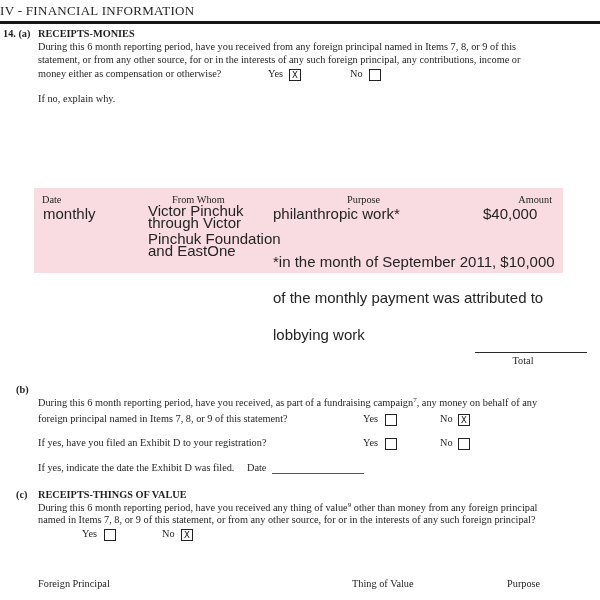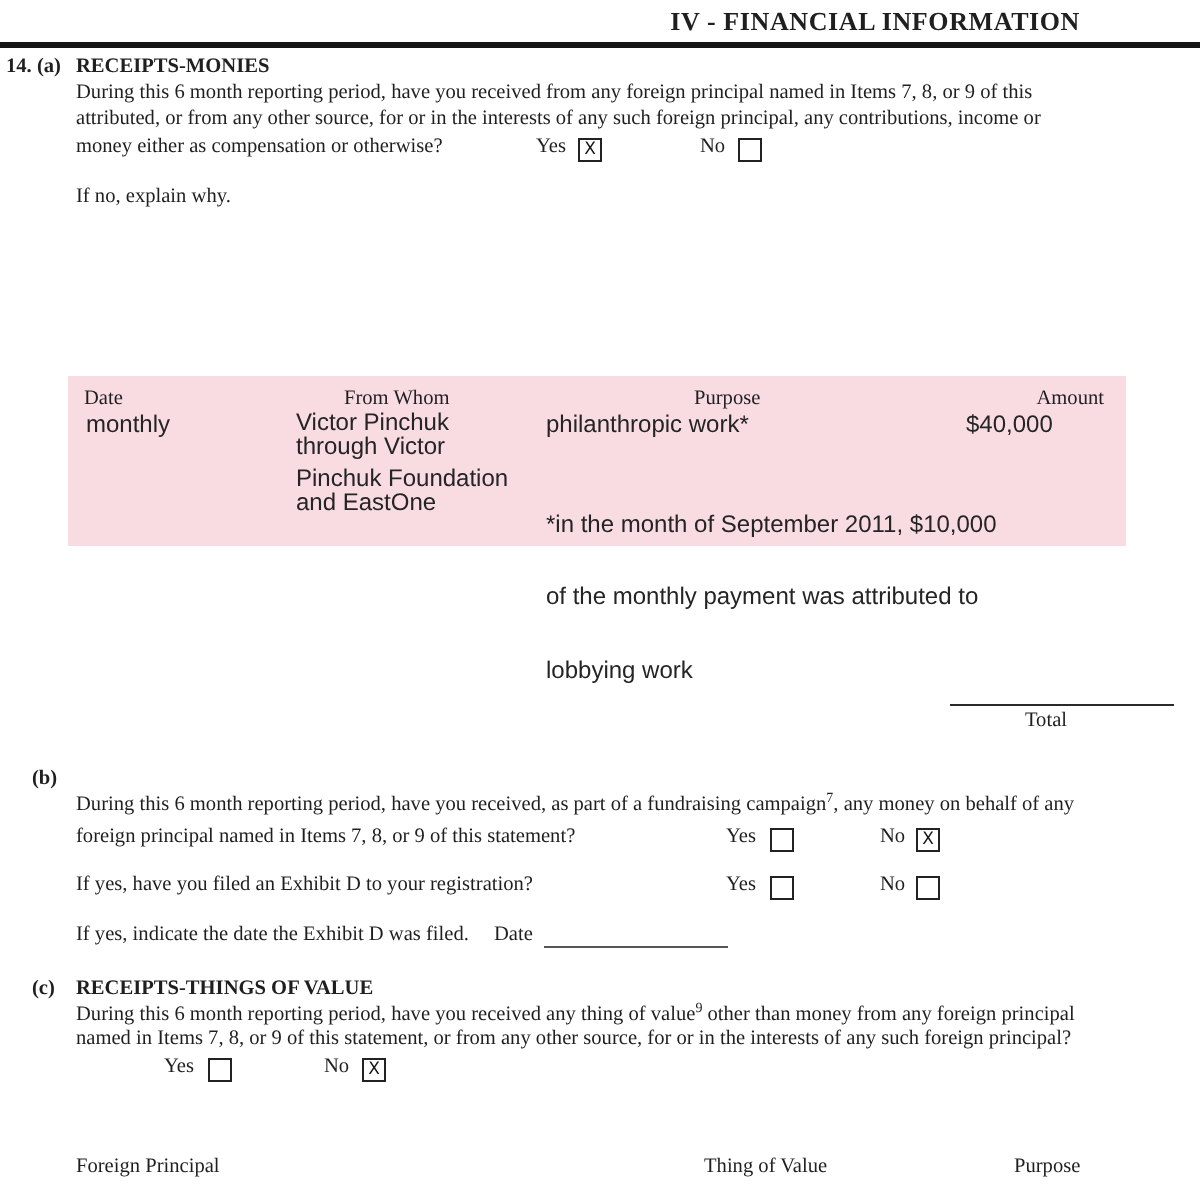--- a/index.html
+++ b/index.html
@@ -4,31 +4,31 @@
 <style>
   html,body{margin:0;padding:0;background:#fff;}
   .page{
     position:relative;width:600px;height:600px;background:#ffffff;
     font-family:"Liberation Serif","DejaVu Serif",serif;
     font-size:10.3px;color:#1f1f1f;overflow:hidden;
   }
   .abs{position:absolute;white-space:nowrap;}
   .bold{font-weight:bold;}
   .title{
-    position:absolute;top:3px;left:0;width:540px;text-align:right;
-    font-weight:bold;font-size:13px;letter-spacing:0.3px;
+    position:absolute;top:3px;left:0;width:540px;text-align:left;
+    font-weight:normal;font-size:13px;letter-spacing:0.3px;
   }
   .top-rule{position:absolute;top:21px;left:0;width:600px;height:2.6px;background:#151515;}
   sup{font-size:7px;vertical-align:4px;line-height:0;}
   .cb{
     position:absolute;width:10px;height:10px;border:1.2px solid #222;
     text-align:center;line-height:10px;font-size:8.5px;
     font-family:"DejaVu Sans",sans-serif;color:#111;background:#fff0;
   }
-  .fill{font-family:"Liberation Sans","DejaVu Sans",sans-serif;font-size:12px;color:#242424;}
+  .fill{font-family:"Liberation Sans","DejaVu Sans",sans-serif;font-size:15px;color:#242424;}
   .pink-table{
     position:absolute;left:34px;top:188px;width:529px;height:85px;
     background:#f8dce2;
   }
   .pink-table .abs{position:absolute;}
   .fill-lines div{line-height:12px;}
   .note-lines div{line-height:12.3px;margin-top:24px;}
   .total-rule{position:absolute;left:475px;top:352px;width:112px;border-top:1.1px solid #2a2a2a;}
   .date-line{position:absolute;left:272px;top:462px;width:92px;height:11px;border-bottom:1px solid #555;}
 </style>
@@ -37,21 +37,21 @@
 
 <div class="page">
 
   <div class="title">IV - FINANCIAL INFORMATION</div>
   <div class="top-rule"></div>
 
   <div class="abs bold" style="left:3px;top:28px;">14. (a)</div>
   <div class="abs bold" style="left:38px;top:28px;">RECEIPTS-MONIES</div>
 
   <div class="abs" style="left:38px;top:41px;">During this 6 month reporting period, have you received from any foreign principal named in Items 7, 8, or 9 of this</div>
-  <div class="abs" style="left:38px;top:54px;">attributed, or from any other source, for or in the interests of any such foreign principal, any contributions, income or</div>
+  <div class="abs" style="left:38px;top:54px;">statement, or from any other source, for or in the interests of any such foreign principal, any contributions, income or</div>
   <div class="abs" style="left:38px;top:68px;">money either as compensation or otherwise?</div>
   <span class="abs" style="left:268px;top:68px;">Yes</span>
   <span class="cb" style="left:289px;top:69px;">X</span>
   <span class="abs" style="left:350px;top:68px;">No</span>
   <span class="cb" style="left:369px;top:69px;"></span>
 
   <div class="abs" style="left:38px;top:93px;">If no, explain why.</div>
 
 
   <div class="pink-table">

